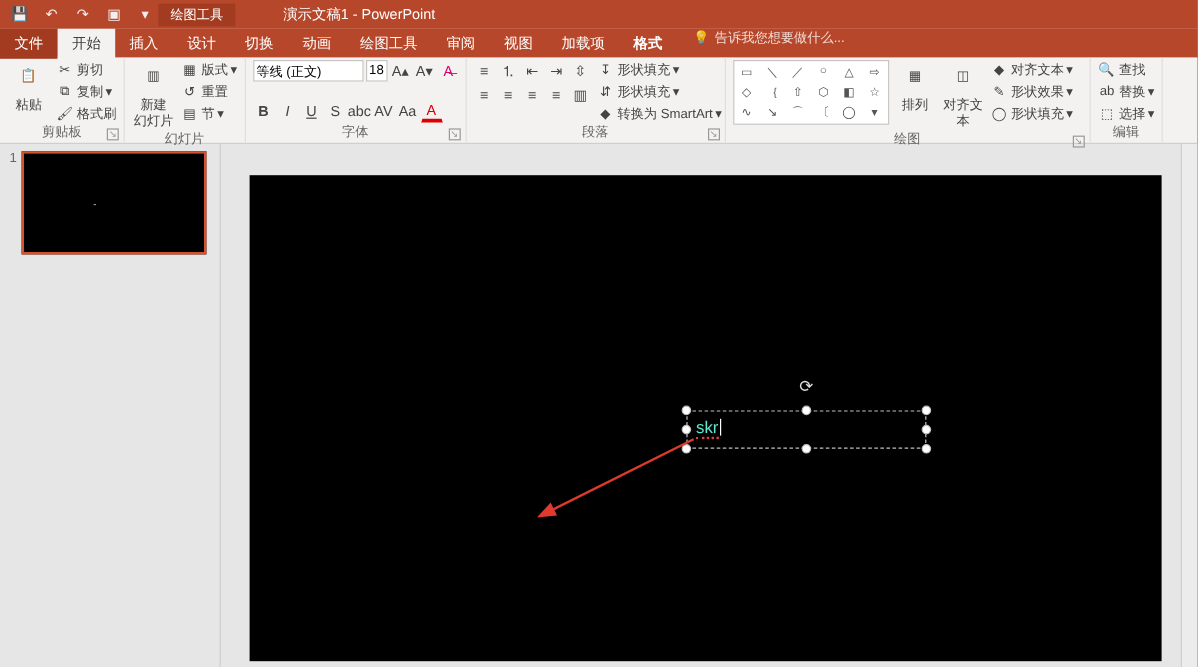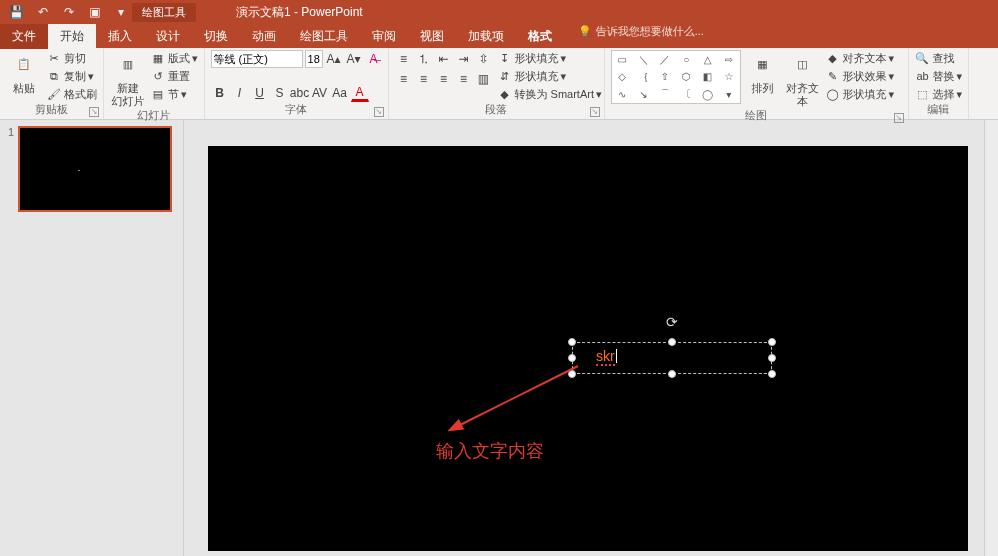--- a/index.html
+++ b/index.html
@@ -55,21 +55,21 @@
 
 
 .textbox { position: absolute; left: 364px; top: 196px; width: 200px; height: 32px; }
 .tb-border { position: absolute; inset: 0; border: 1px dashed #bfbfbf; }
 .handle { position: absolute; width: 8px; height: 8px; background: #fff; border: 1px solid #bfbfbf; border-radius: 50%; }
 .h-nw { left: -4px; top: -4px; } .h-n { left: 50%; margin-left: -4px; top: -4px; }
 .h-ne { right: -4px; top: -4px; } .h-e { right: -4px; top: 50%; margin-top: -4px; }
 .h-se { right: -4px; bottom: -4px; } .h-s { left: 50%; margin-left: -4px; bottom: -4px; }
 .h-sw { left: -4px; bottom: -4px; } .h-w { left: -4px; top: 50%; margin-top: -4px; }
 .rot { position: absolute; left: 50%; margin-left: -6px; top: -28px; color: #ddd; font-size: 14px; }
-.textbox .txt { position: absolute; left: 24px; top: 6px; color: #f97316; font-size: 14px; }
+.textbox .txt { position: absolute; left: 8px; top: 6px; color: #5eead4; font-size: 14px; }
 .textbox .txt::after { content: ""; display: inline-block; width: 1px; height: 14px; background: #fff; margin-left: 1px; vertical-align: -2px; }
 .textbox .underline-red { border-bottom: 2px dotted #dd4040; }
 
 
 .annot-label { position: absolute; left: 228px; top: 293px; color: #e03a2f; font-size: 18px; }
 
 .scrollbar-stub { position: absolute; right: 0; top: 0; bottom: 0; width: 14px; background: #ececec; border-left: 1px solid #d0cece; }
 </style>
 </head>
 <body>
@@ -340,17 +340,16 @@
       </div>
 
       <svg width="200" height="100" style="position:absolute;left:240px;top:210px">
         <defs>
             <marker id="ah" markerWidth="10" markerHeight="10" refX="2" refY="3" orient="auto">
               <path d="M0,0 L0,6 L8,3 z" fill="#e03a2f"></path>
             </marker>
           </defs>
         <line x1="130" y1="10" x2="10" y2="70" stroke="#e03a2f" stroke-width="2" marker-end="url(#ah)"></line>
       </svg>
-      <div class="annot-label">输入文字内容</div>
     </div>
     <div class="scrollbar-stub"></div>
   </div>
 </div>
 
 </body></html>

